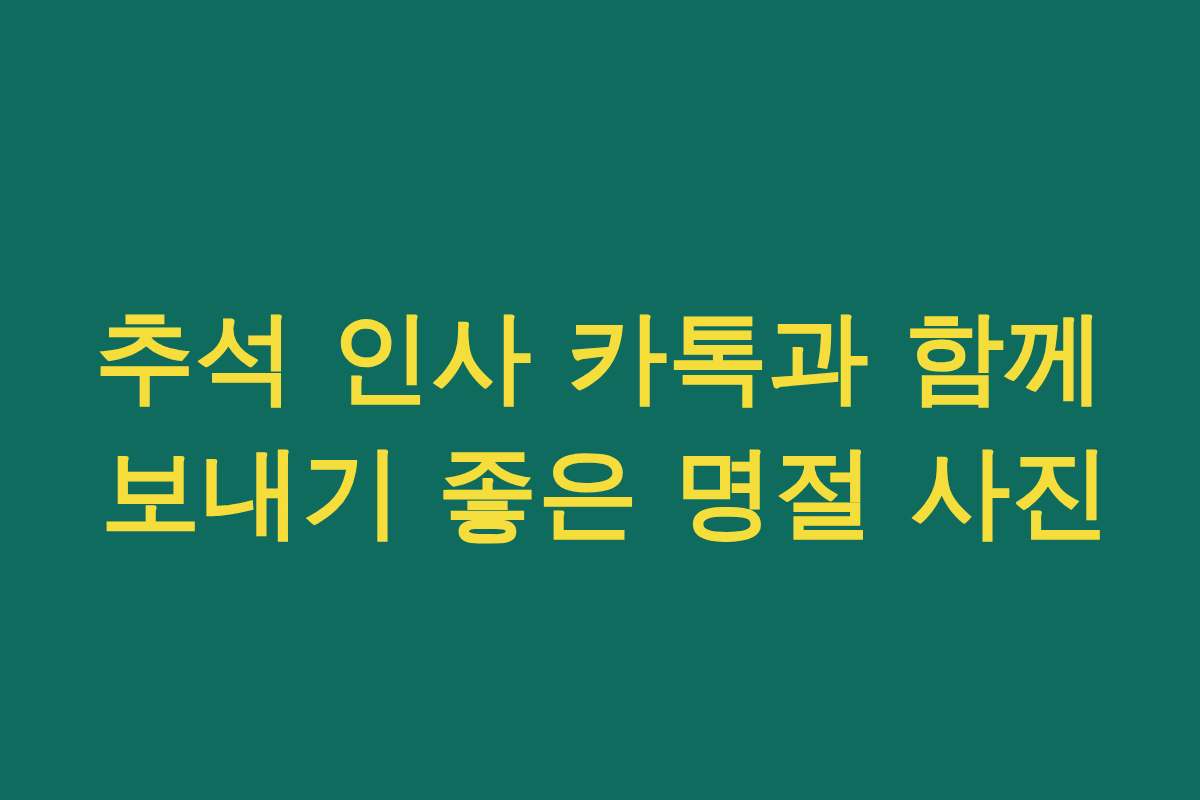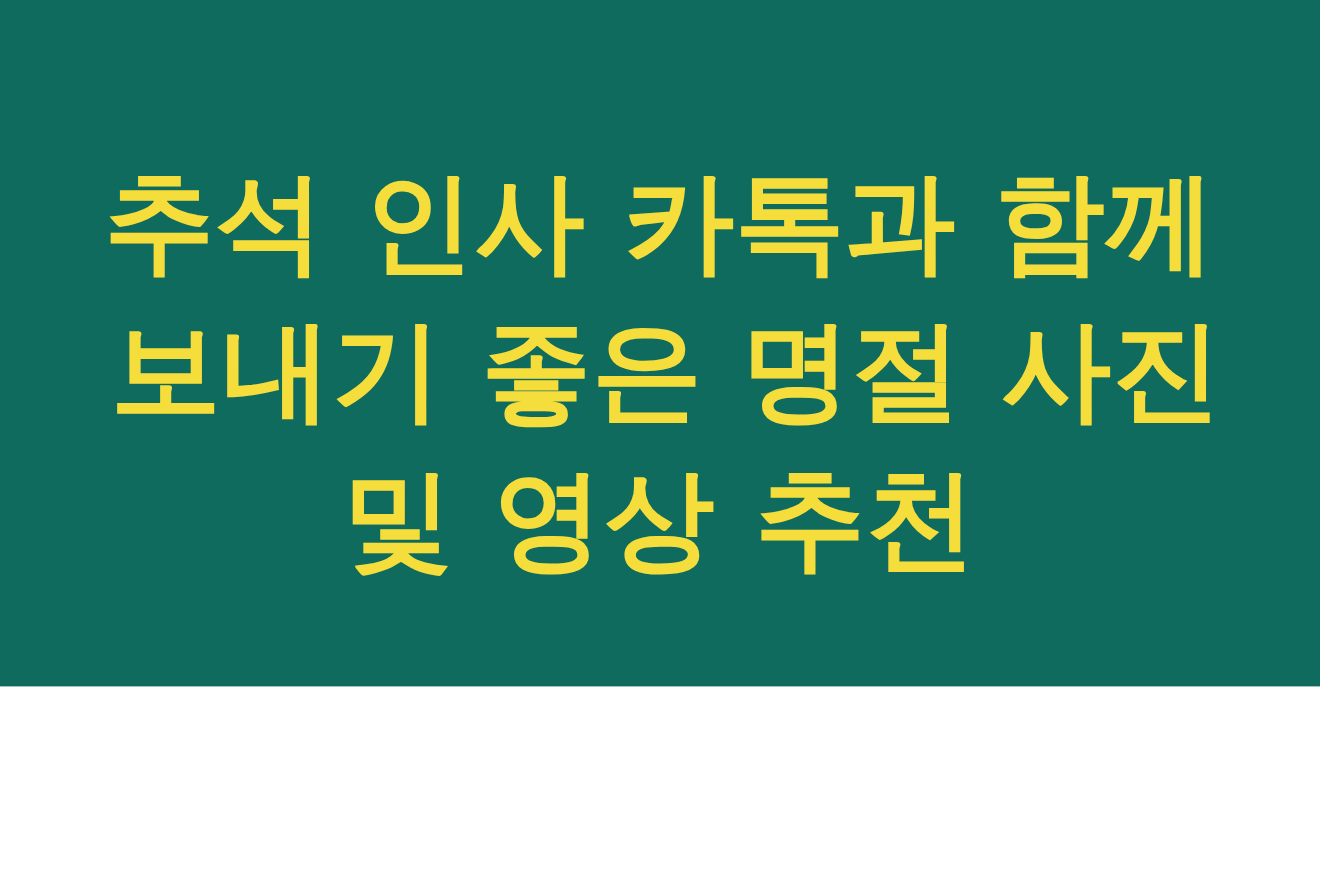--- a/index.html
+++ b/index.html
@@ -11,21 +11,21 @@
     overflow: hidden;
   }
 
   body {
     font-family: "Liberation Sans", "DejaVu Sans", sans-serif;
   }
 
   #thumbnail-card {
     position: relative;
     width: 1200px;
-    height: 624px;
+    height: 800px;
     box-sizing: border-box;
     display: flex;
     align-items: center;
     justify-content: center;
     
     background-color: #0E6B5E;
     overflow: hidden;
   }
 
   #headline-block {
@@ -63,16 +63,15 @@
 <body>
 
 <div id="thumbnail-card" style="background-color: rgb(14, 107, 94);">
 
   <div id="headline-block">
 
     <span class="headline-line" data-line-index="0" style="color: rgb(245, 222, 60);">추석 인사 카톡과 함께</span>
 
     <span class="headline-line" data-line-index="1" style="color: rgb(245, 222, 60); margin-left: 12px;">보내기 좋은 명절 사진</span>
 
-    <span class="headline-line" data-line-index="2" style="color: rgb(245, 222, 60);">및 영상 추천</span>
 
   </div>
 </div>
 
 </body></html>

